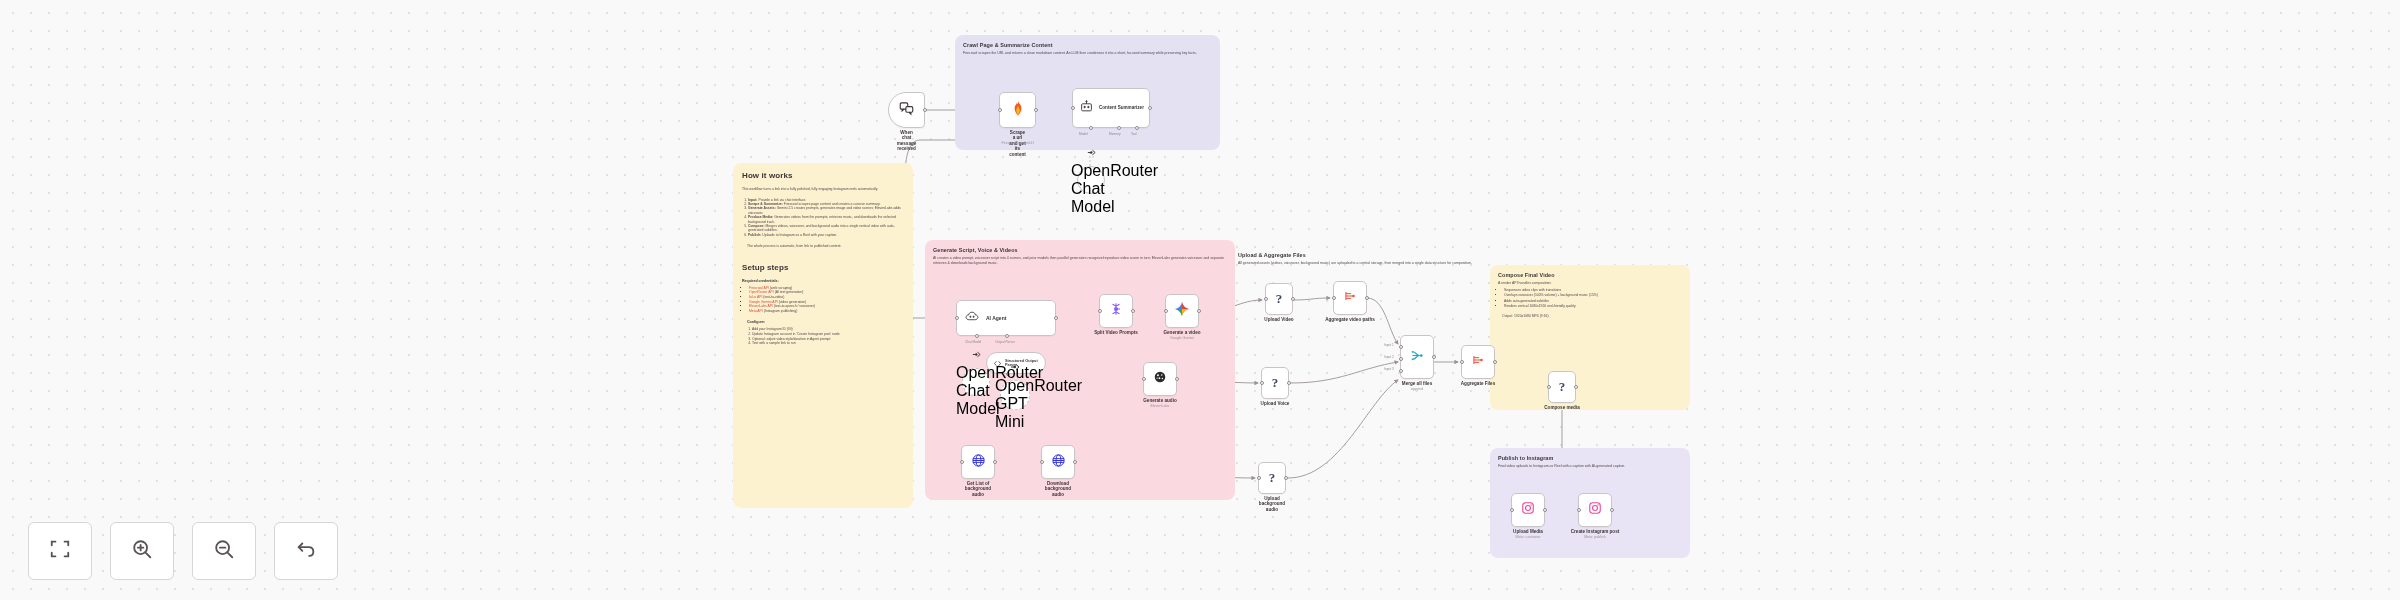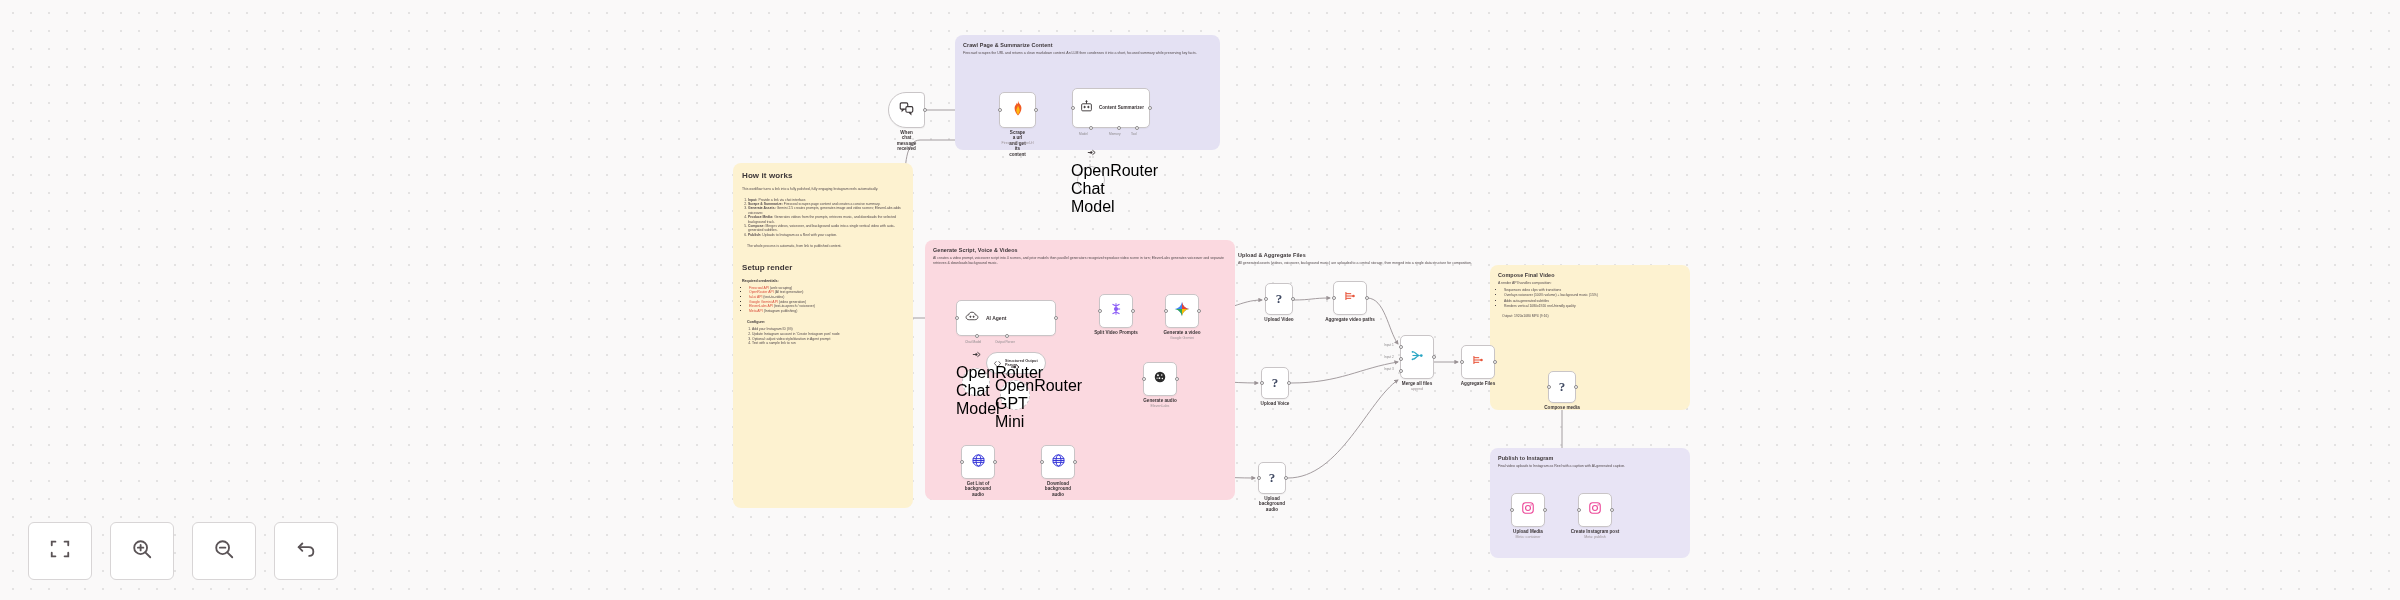--- a/index.html
+++ b/index.html
@@ -187,21 +187,21 @@
     <ol style="font-size:3.4px;line-height:4.4px;margin:6px 9px 0 9px;padding-left:6px;color:#52494c;">
       <li><b>Input:</b> <span>Provide a link via chat interface.</span></li>
       <li><b>Scrape &amp; Summarize:</b> <span>Firecrawl scrapes page content and creates a concise summary.</span></li>
       <li><b>Generate Assets:</b> <span>Gemini 2.5 creates prompts, generates image and video scenes; ElevenLabs adds voiceover.</span></li>
       <li><b>Produce Media:</b> <span>Generates videos from the prompts, retrieves music, and downloads the selected background track.</span></li>
       <li><b>Compose:</b> <span>Merges videos, voiceover, and background audio into a single vertical video with auto-generated subtitles.</span></li>
       <li><b>Publish:</b> <span>Uploads to Instagram as a Reel with your caption.</span></li>
     </ol>
     <div class="g-body" style="font-size:3.4px;line-height:4.6px;margin:7px 10px 0 14px;">The whole process is automatic, from link to published content.</div>
 
-    <div class="g-title" style="font-size:8px;margin:14px 0 0 9px;">Setup render</div>
+    <div class="g-title" style="font-size:8px;margin:14px 0 0 9px;">Setup steps</div>
     <div style="font-size:3.6px;font-weight:bold;margin:7px 0 0 9px;color:#3b3537;">Required credentials:</div>
     <ul style="font-size:3.4px;line-height:4.6px;margin:3px 9px 0 9px;padding-left:7px;list-style:disc;">
       <li><span class="cred">Firecrawl API</span> <span style="color:#52494c;">(web scraping)</span></li>
       <li><span class="cred">OpenRouter API</span> <span style="color:#52494c;">(AI text generation)</span></li>
       <li><span class="cred">fal.ai API</span> <span style="color:#52494c;">(text-to-video)</span></li>
       <li><span class="cred">Google Gemini API</span> <span style="color:#52494c;">(video generation)</span></li>
       <li><span class="cred">ElevenLabs API</span> <span style="color:#52494c;">(text-to-speech / voiceover)</span></li>
       <li><span class="cred">Meta API</span> <span style="color:#52494c;">(Instagram publishing)</span></li>
     </ul>
     <div style="font-size:3.6px;font-weight:bold;margin:7px 0 0 14px;color:#3b3537;">Configure:</div>

